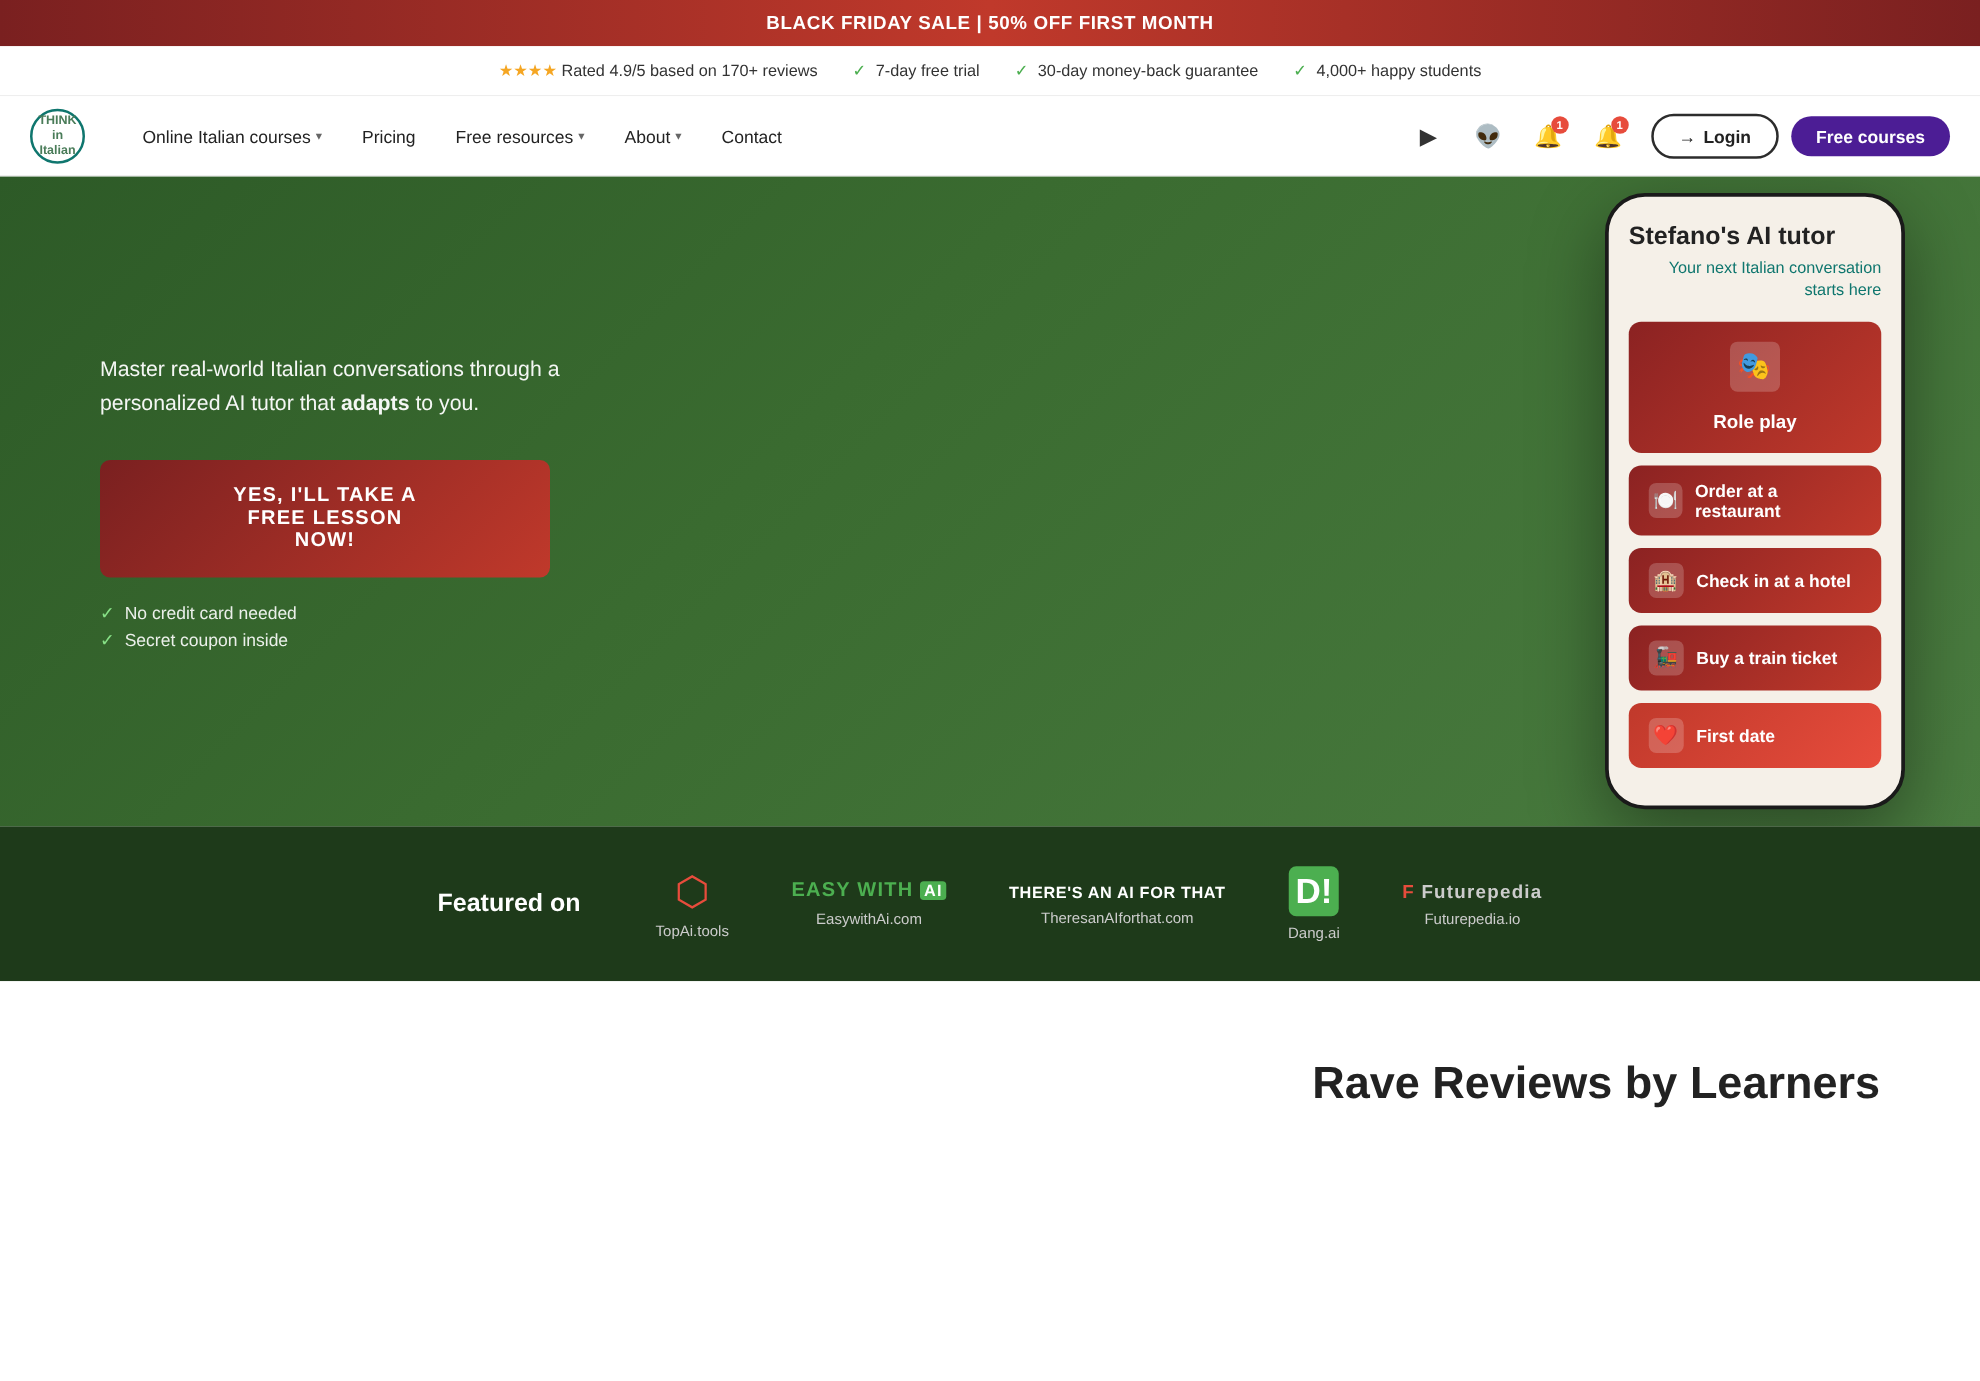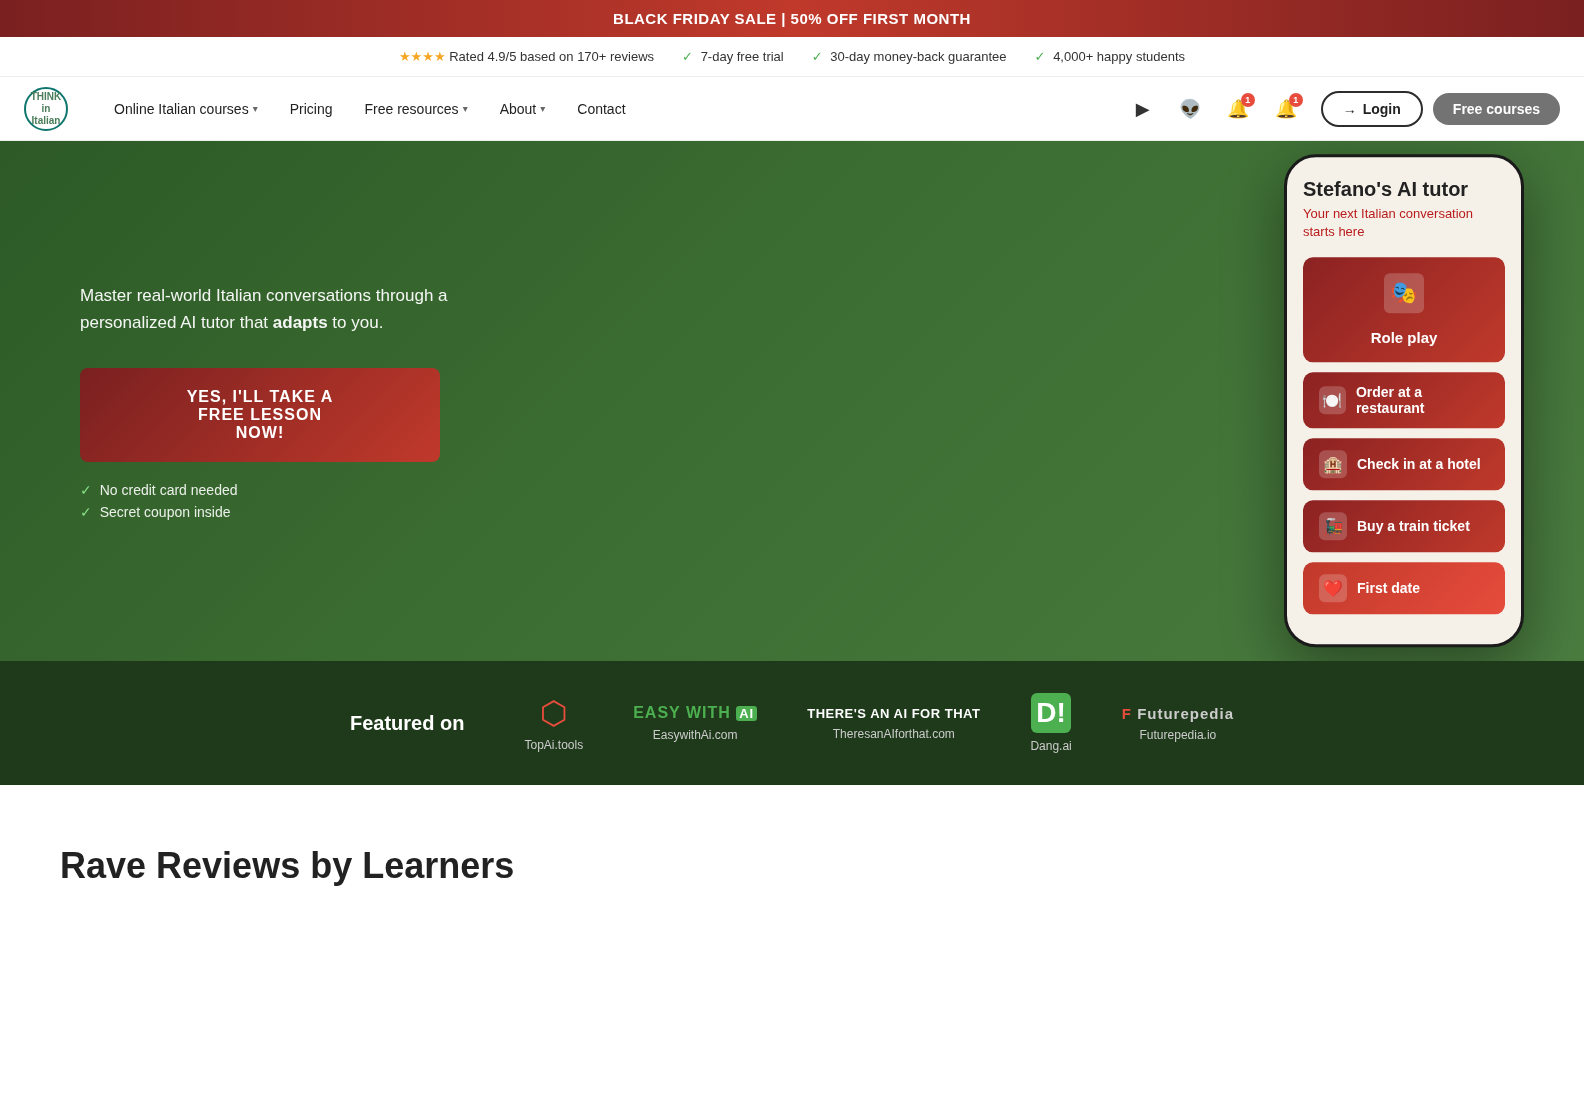--- a/index.html
+++ b/index.html
@@ -134,21 +134,21 @@
       font-weight: 600;
       cursor: pointer;
       display: flex;
       align-items: center;
       gap: 6px;
     }
     .btn-free-courses {
       padding: 8px 20px;
       border: none;
       border-radius: 24px;
-      background: #737373;
+      background: #4c1d95;
       color: #fff;
       font-size: 14px;
       font-weight: 600;
       cursor: pointer;
     }
 
     
     .hero {
       background: linear-gradient(135deg, #2d5a27 0%, #3a6b30 40%, #4a7c40 100%);
       min-height: 520px;
@@ -225,23 +225,24 @@
     }
     .phone-header {
       font-size: 20px;
       font-weight: 800;
       color: #222;
       margin-bottom: 4px;
       line-height: 1.2;
     }
     .phone-subtitle {
       font-size: 13px;
-      color: #b91c1c;
+      color: #0f766e;
       margin-bottom: 16px;
       line-height: 1.4;
+      text-align: right;
     }
     .phone-btn {
       display: flex;
       align-items: center;
       gap: 10px;
       background: linear-gradient(135deg, #8B2222, #c0392b);
       color: #fff;
       border-radius: 10px;
       padding: 12px 16px;
       margin-bottom: 10px;
@@ -350,22 +351,22 @@
       font-size: 16px;
       font-weight: 700;
       color: #fff;
       letter-spacing: 1px;
     }
     .featured-logo-text.green { color: #4caf50; }
 
     
     .reviews-section {
       background: #fff;
-      padding: 60px 60px 20px;
-      text-align: left;
+      padding: 60px 80px 20px;
+      text-align: right;
     }
     .reviews-title {
       font-size: 36px;
       font-weight: 800;
       color: #222;
     }
 
     
     ::-webkit-scrollbar { width: 8px; }
     ::-webkit-scrollbar-track { background: #f1f1f1; }

